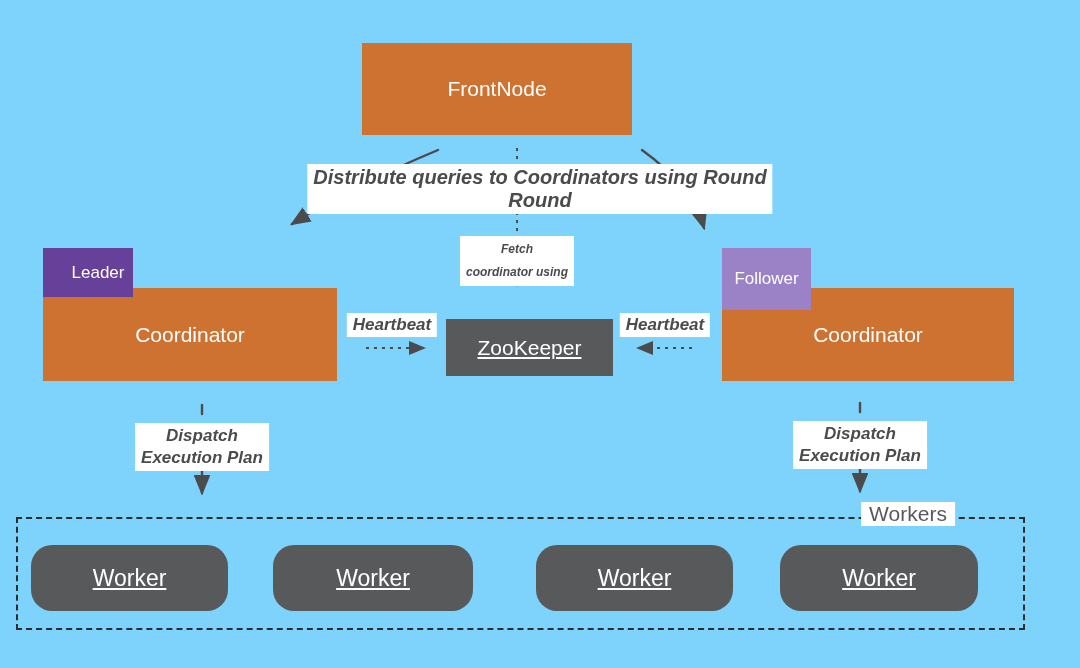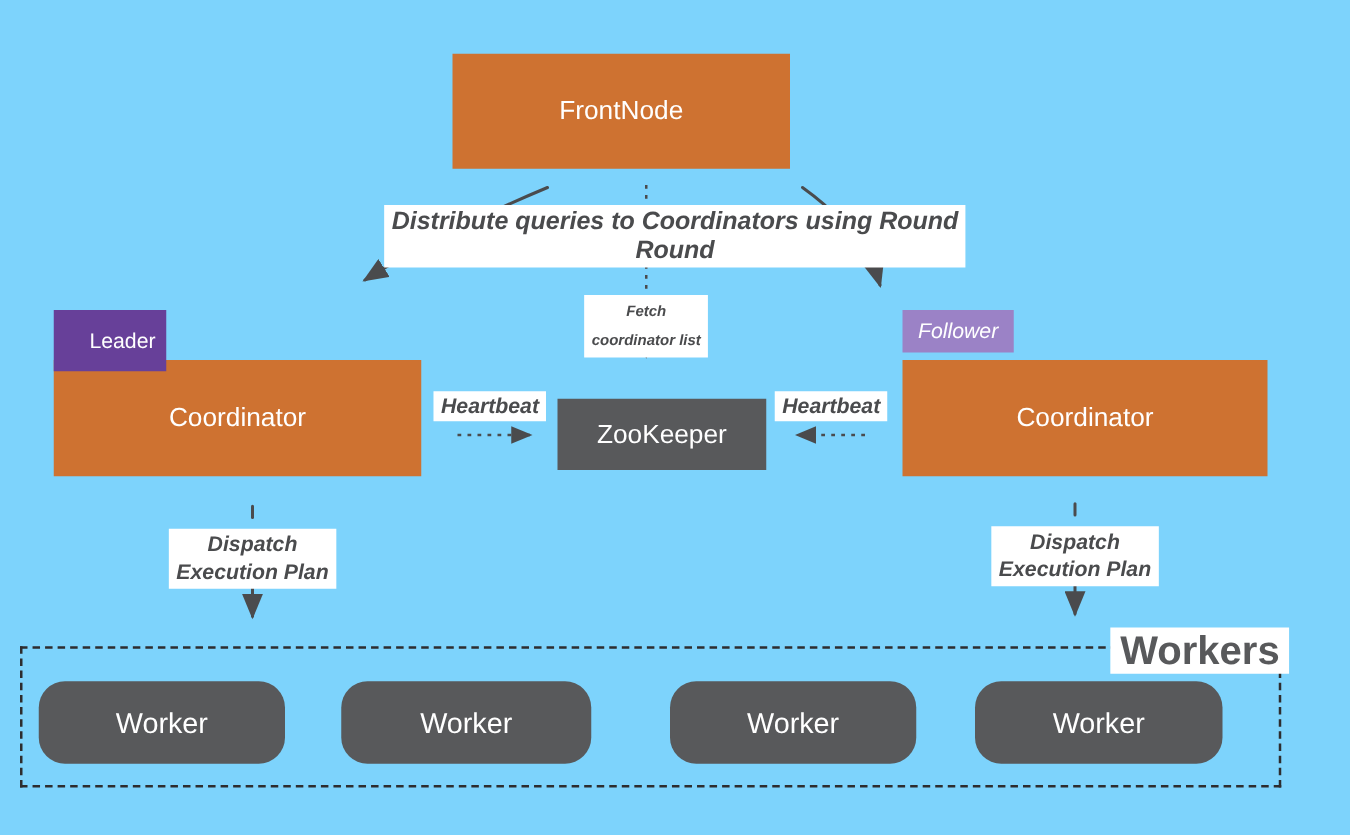--- a/index.html
+++ b/index.html
@@ -27,38 +27,38 @@
   
   .node {
     position: absolute;
     display: flex;
     align-items: center;
     justify-content: center;
     color: #ffffff;
     z-index: 2;
   }
   .node.orange { background: var(--orange, #ce7231); font-size: 21px; }
-  .node.gray   { background: var(--node-gray, #58595b); }
+  .node.gray   { background: var(--node-gray, #58595b); text-decoration: underline; }
 
   #front-node        { left: 362px; top: 43px;  width: 270px; height: 92px; }
   #coordinator-left  { left: 43px;  top: 288px; width: 294px; height: 93px; }
   #coordinator-right { left: 722px; top: 288px; width: 292px; height: 93px; }
   #zookeeper         { left: 446px; top: 319px; width: 167px; height: 57px; font-size: 21px; }
 
   .badge {
     position: absolute;
     display: flex;
     align-items: center;
     justify-content: center;
     color: #ffffff;
     font-size: 17px;
     z-index: 3;
   }
   #leader-badge   { left: 43px;  top: 248px; width: 90px; height: 49px; background: var(--leader-purple, #674099); padding-left: 20px; }
-  #follower-badge { left: 722px; top: 248px; width: 89px; height: 34px; background: var(--follower-purple, #9b82c6); font-style: italic; }
+  #follower-badge { left: 722px; top: 248px; width: 89px; height: 62px; background: var(--follower-purple, #9b82c6); }
 
   
   .lbl {
     position: absolute;
     transform: translateX(-50%);
     text-align: center;
     white-space: nowrap;
     font-weight: bold;
     color: var(--label-gray, #4a4b4d);
     background: #ffffff;
@@ -76,24 +76,24 @@
   
   #workers-box {
     position: absolute;
     left: 16px; top: 517px;
     width: 1009px; height: 113px;
     border: 2px dashed #2d2d2f;
     z-index: 2;
   }
   #workers-label {
     position: absolute;
-    left: 960px; top: 502px;
+    left: 908px; top: 502px;
     transform: translateX(-50%);
-    font-size: 32px;
-    font-weight: bold;
+    font-size: 21px;
+    font-weight: normal;
     color: var(--node-gray, #58595b);
     background: #ffffff;
     padding: 0 8px;
     white-space: nowrap;
     z-index: 5;
   }
   .worker {
     position: absolute;
     top: 545px;
     height: 66px;
@@ -157,21 +157,21 @@
     <span>ZooKeeper</span>
   </div>
 
   <div class="lbl" id="distribute-label">
     <span>Distribute queries to Coordinators using Round</span><br>
     <span>Round</span>
   </div>
 
   <div class="lbl" id="fetch-label">
     <span>Fetch</span><br>
-    <span>coordinator list</span>
+    <span>coordinator using</span>
   </div>
 
   <div class="lbl" id="heartbeat-left-label">
     <span>Heartbeat</span>
   </div>
 
   <div class="lbl" id="heartbeat-right-label">
     <span>Heartbeat</span>
   </div>
 

